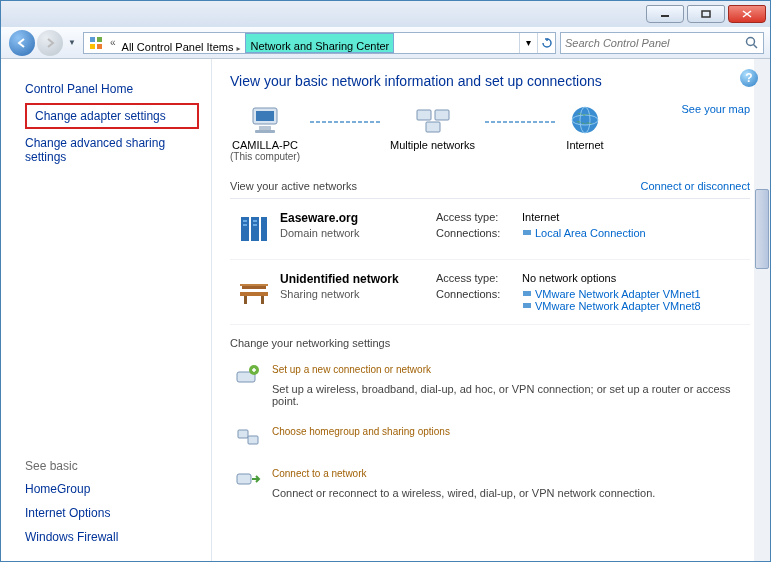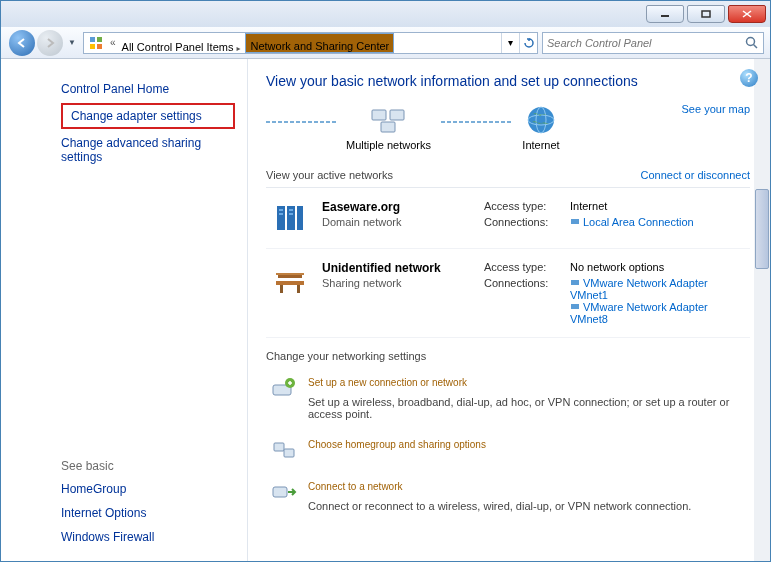--- a/index.html
+++ b/index.html
@@ -18,25 +18,25 @@
 .navdrop { width: 14px; height: 20px; display: flex; align-items: center; justify-content: center; font-size: 8px; color: #456; }
 
 .addrbar { flex: 1; height: 22px; margin: 0 4px; border: 1px solid #9cb3ce; background: #fff; display: flex; align-items: center; }
 .addricon { width: 18px; height: 18px; margin: 0 3px; display: flex; align-items: center; justify-content: center; }
 .addrseg { padding: 0 4px; font-size: 11px; height: 100%; display: flex; align-items: flex-end; border-right: 1px solid transparent; cursor: pointer; }
 .addrseg .chev { font-size: 8px; margin-left: 3px; color: #555; }
 .addrsep { font-size: 10px; color: #555; padding: 0 2px; }
 .addrend { display: flex; margin-left: auto; }
 .addrendbtn { width: 18px; height: 20px; border-left: 1px solid #cbd6e4; display: flex; align-items: center; justify-content: center; font-size: 10px; cursor: pointer; }
 
-.searchbox { width: 222px; height: 22px; margin-right: 6px; border: 1px solid #9cb3ce; background: #fff; display: flex; align-items: center; padding: 0 4px; }
+.searchbox { width: 204px; height: 22px; margin-right: 6px; border: 1px solid #9cb3ce; background: #fff; display: flex; align-items: center; padding: 0 4px; }
 .searchbox input { border: none; outline: none; flex: 1; font-size: 11px; color: #888; font-style: italic; }
 .searchicon { width: 14px; height: 14px; color: #5a7896; font-size: 12px; }
 
-.body { flex: 1; display: flex; overflow: hidden; padding-left: 36px; }
+.body { flex: 1; display: flex; overflow: hidden; }
 
 .sidebar { width: 210px; padding: 18px 12px 12px 24px; font-size: 12px; background: #fff; display: flex; flex-direction: column; }
 .sidebar a { color: #003399; text-decoration: none; display: block; padding: 5px 0; cursor: pointer; }
 .sidebar .highlight { border: 2px solid #d42020; padding: 4px 8px; margin: 2px 0; }
 .sidebar .seealso { margin-top: auto; }
 .sidebar .seealso-hdr { color: #6b6b6b; font-size: 12px; padding: 6px 0 4px; }
 
 .main { flex: 1; border-left: 1px solid #e0e6ee; overflow-y: auto; position: relative; padding: 14px 20px 10px 18px; }
 .helpicon { position: absolute; right: 12px; top: 10px; width: 18px; height: 18px; border-radius: 50%; background: radial-gradient(circle at 35% 30%, #aee0ff, #2b7cc4); color: #fff; font-size: 12px; font-weight: bold; display: flex; align-items: center; justify-content: center; cursor: pointer; }
 
@@ -47,21 +47,21 @@
 .netnode .nodelabel { margin-top: 2px; }
 .netnode .nodesub { color: #555; font-size: 10px; }
 .nodeicon { width: 40px; height: 34px; margin: 0 auto; display: flex; align-items: center; justify-content: center; position: relative; }
 .netlink { width: 70px; height: 2px; background: repeating-linear-gradient(to right, #7aaed8 0 4px, transparent 4px 6px); margin-top: 18px; }
 .fullmap { margin-left: auto; font-size: 11px; }
 .fullmap a { color: #0066cc; text-decoration: none; cursor: pointer; }
 
 .sechdr { font-size: 11px; color: #444; padding: 6px 0; border-bottom: 1px solid #e5e9ef; display: flex; }
 .sechdr a { color: #0066cc; text-decoration: none; margin-left: auto; cursor: pointer; }
 
-.netentry { display: flex; padding: 12px 4px; gap: 12px; font-size: 11px; border-bottom: 1px solid #f0f2f6; }
+.netentry { display: flex; padding: 12px 4px; gap: 6px; font-size: 11px; border-bottom: 1px solid #f0f2f6; }
 .netentry:last-of-type { border-bottom: none; }
 .neicon { width: 40px; height: 36px; display: flex; align-items: center; justify-content: center; }
 .nename { flex: 0 0 150px; }
 .nename .title { font-weight: bold; font-size: 12px; }
 .nename .sub { color: #555; margin-top: 2px; }
 .neprops { flex: 1; display: grid; grid-template-columns: 80px 1fr; gap: 4px 6px; align-content: start; }
 .neprops .lbl { color: #333; }
 .neprops .val a { color: #0066cc; text-decoration: none; cursor: pointer; }
 .connicon { display: inline-block; width: 10px; height: 10px; margin-right: 3px; }
 
@@ -122,21 +122,21 @@
             <rect x="9" y="2" width="5" height="5" fill="#70ad47"></rect>
             <rect x="2" y="9" width="5" height="5" fill="#ffc000"></rect>
             <rect x="9" y="9" width="5" height="5" fill="#ed7d31"></rect>
           </svg>
       </span>
       <span class="addrsep">«</span>
       <span class="addrseg">
           <span>All Control Panel Items</span>
           <span class="chev">▸</span>
         </span>
-      <span class="addrseg" style="background:#a16207;border:1px solid #7aa7d6;">
+      <span class="addrseg" style="background:#5eead4;border:1px solid #7aa7d6;">
           <span>Network and Sharing Center</span>
         </span>
       <div class="addrend">
         <div class="addrendbtn">▾</div>
         <div class="addrendbtn">
             <svg width="12" height="12">
               <path d="M6 2 A4 4 0 1 1 2 6" fill="none" stroke="#2a6fb5" stroke-width="1.5"></path>
               <path d="M4 2 L6 2 L6 4" fill="none" stroke="#2a6fb5" stroke-width="1.5"></path>
             </svg>
           </div>
@@ -169,20 +169,32 @@
     </div>
 
     <div class="main">
       <div class="scrolltrack"></div>
       <div class="scrollthumb"></div>
       <div class="helpicon">?</div>
 
       <h1>View your basic network information and set up connections</h1>
 
       <div class="netdiagram">
+        <div class="netnode">
+          <div class="nodeicon">
+            <svg width="36" height="32">
+                <rect x="6" y="4" width="24" height="16" rx="2" fill="#d8e4f0" stroke="#7a95b5"></rect>
+                <rect x="9" y="7" width="18" height="10" fill="#3a7ab8"></rect>
+                <rect x="12" y="22" width="12" height="4" fill="#b8c5d4"></rect>
+                <rect x="8" y="26" width="20" height="3" rx="1" fill="#9cb0c6"></rect>
+              </svg>
+          </div>
+          <div class="nodelabel">CAMILLA-PC</div>
+          <div class="nodesub">(This computer)</div>
+        </div>
         <div class="netlink"></div>
         <div class="netnode">
           <div class="nodeicon">
             <svg width="40" height="32">
                 <rect x="4" y="6" width="14" height="10" rx="1" fill="#d8e4f0" stroke="#7a95b5"></rect>
                 <rect x="22" y="6" width="14" height="10" rx="1" fill="#d8e4f0" stroke="#7a95b5"></rect>
                 <rect x="13" y="18" width="14" height="10" rx="1" fill="#d8e4f0" stroke="#7a95b5"></rect>
               </svg>
           </div>
           <div class="nodelabel">Multiple networks</div>

